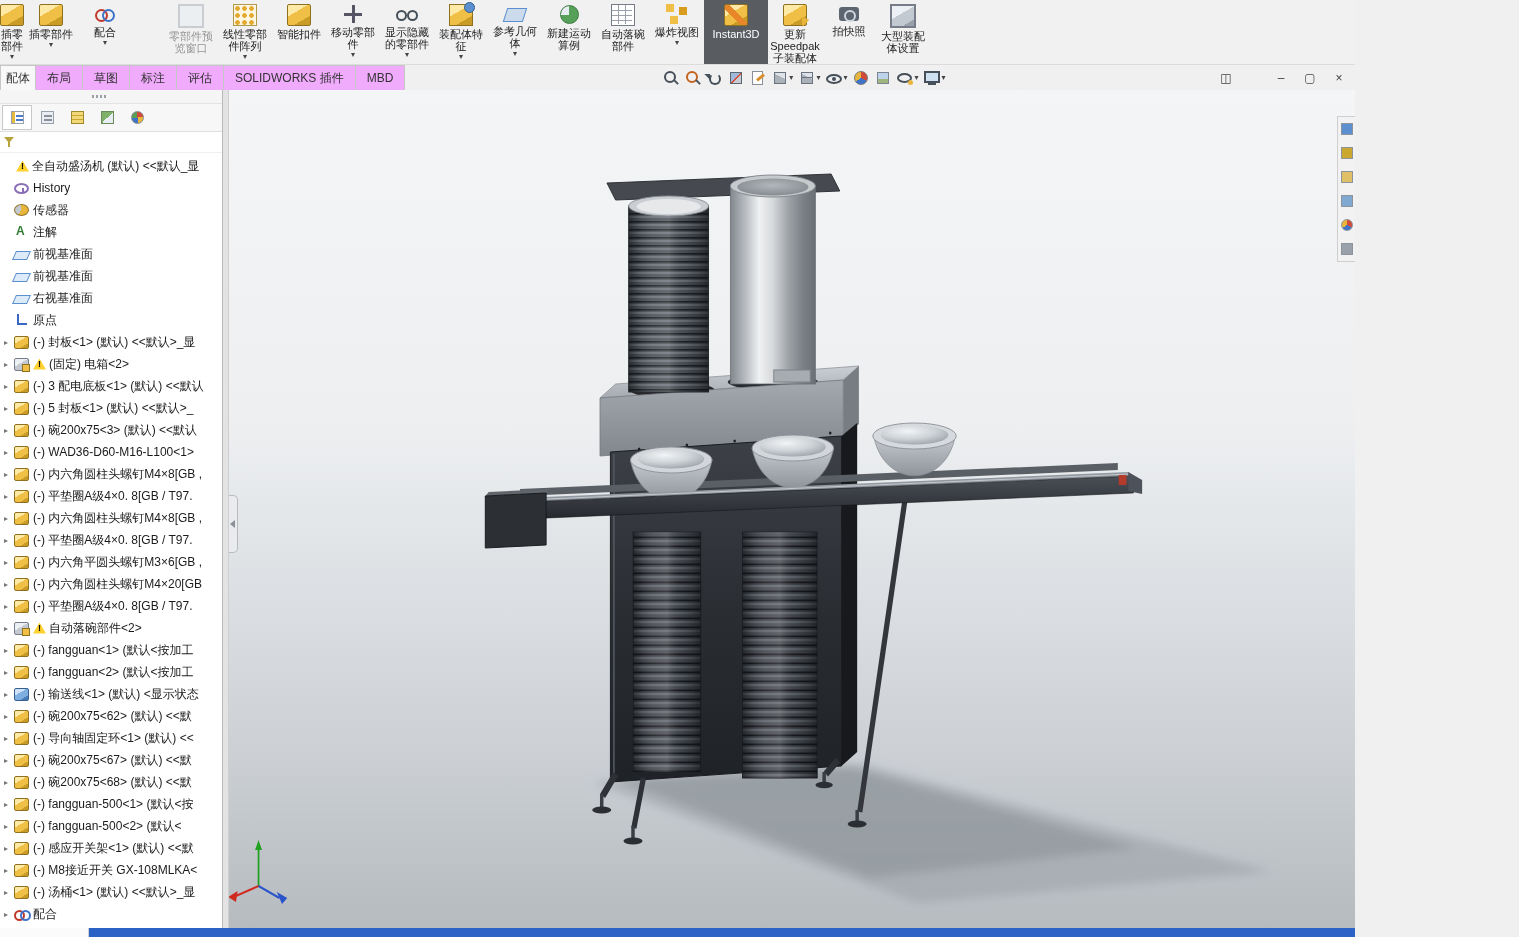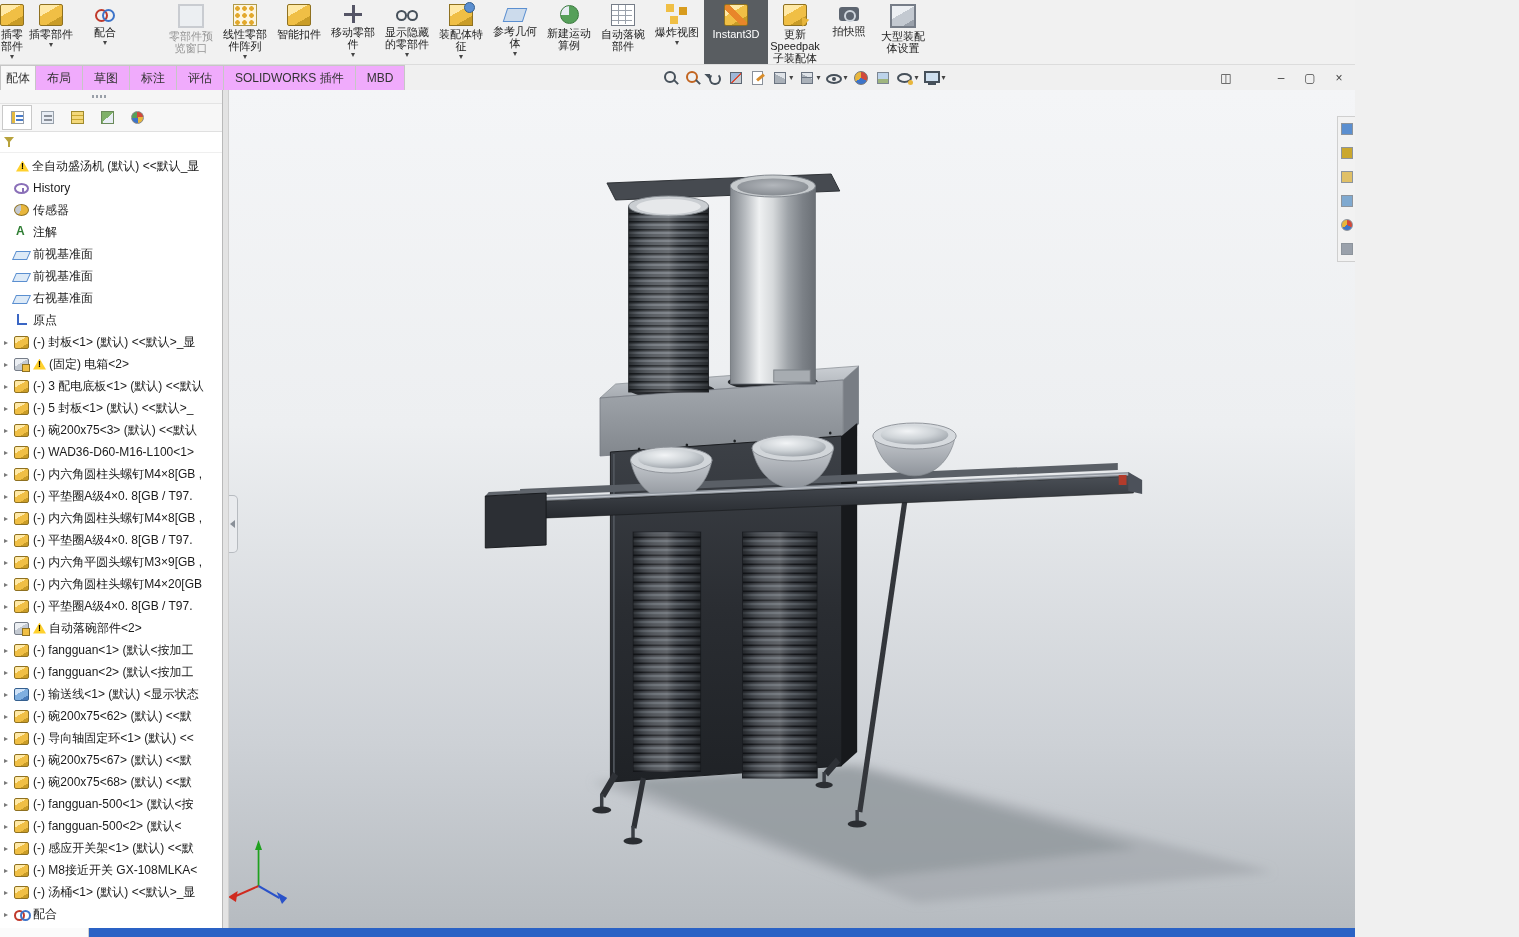--- a/index.html
+++ b/index.html
@@ -465,21 +465,21 @@
           <div class="tree-row has-caret">
             <span class="caret"></span>
             <span class="ticon part-icon"></span>
 
             <span class="tlabel">(-) 平垫圈A级4×0. 8[GB / T97.</span>
           </div>
           <div class="tree-row has-caret">
             <span class="caret"></span>
             <span class="ticon part-icon"></span>
 
-            <span class="tlabel">(-) 内六角平圆头螺钉M3×9[GB ,</span>
+            <span class="tlabel">(-) 内六角平圆头螺钉M3×6[GB ,</span>
           </div>
           <div class="tree-row has-caret">
             <span class="caret"></span>
             <span class="ticon part-icon"></span>
 
             <span class="tlabel">(-) 内六角圆柱头螺钉M4×20[GB</span>
           </div>
           <div class="tree-row has-caret">
             <span class="caret"></span>
             <span class="ticon part-icon"></span>

